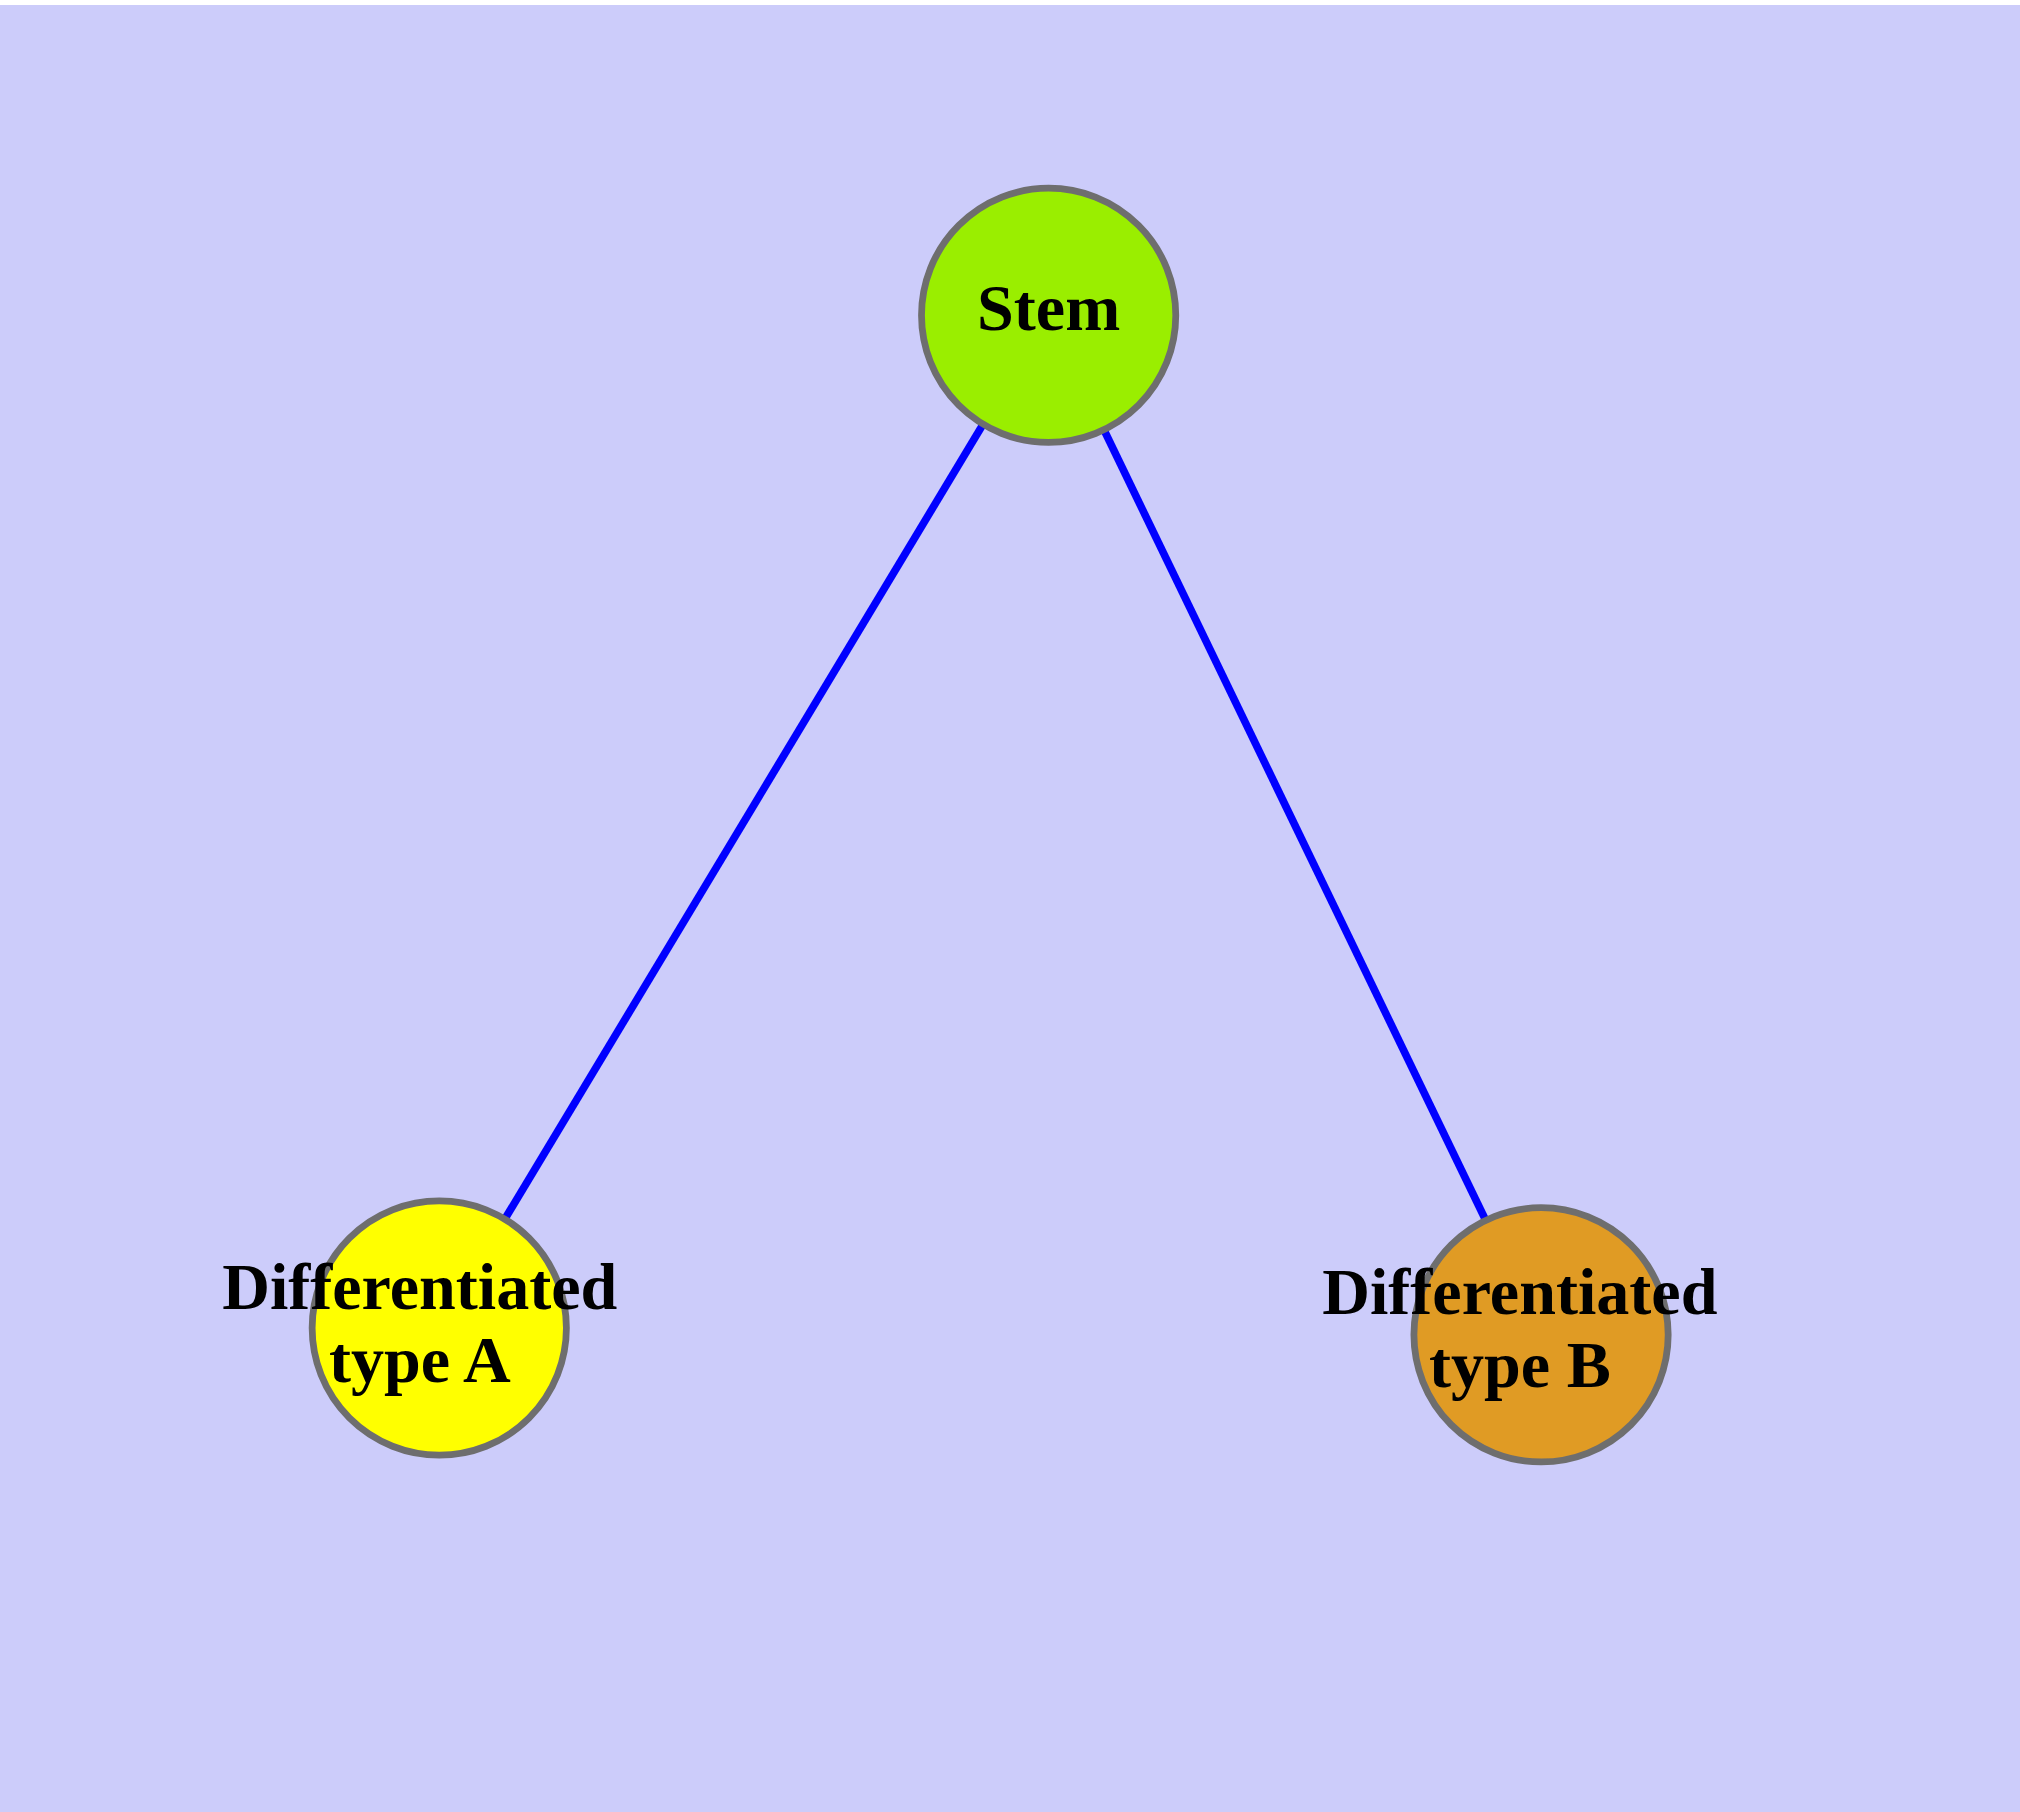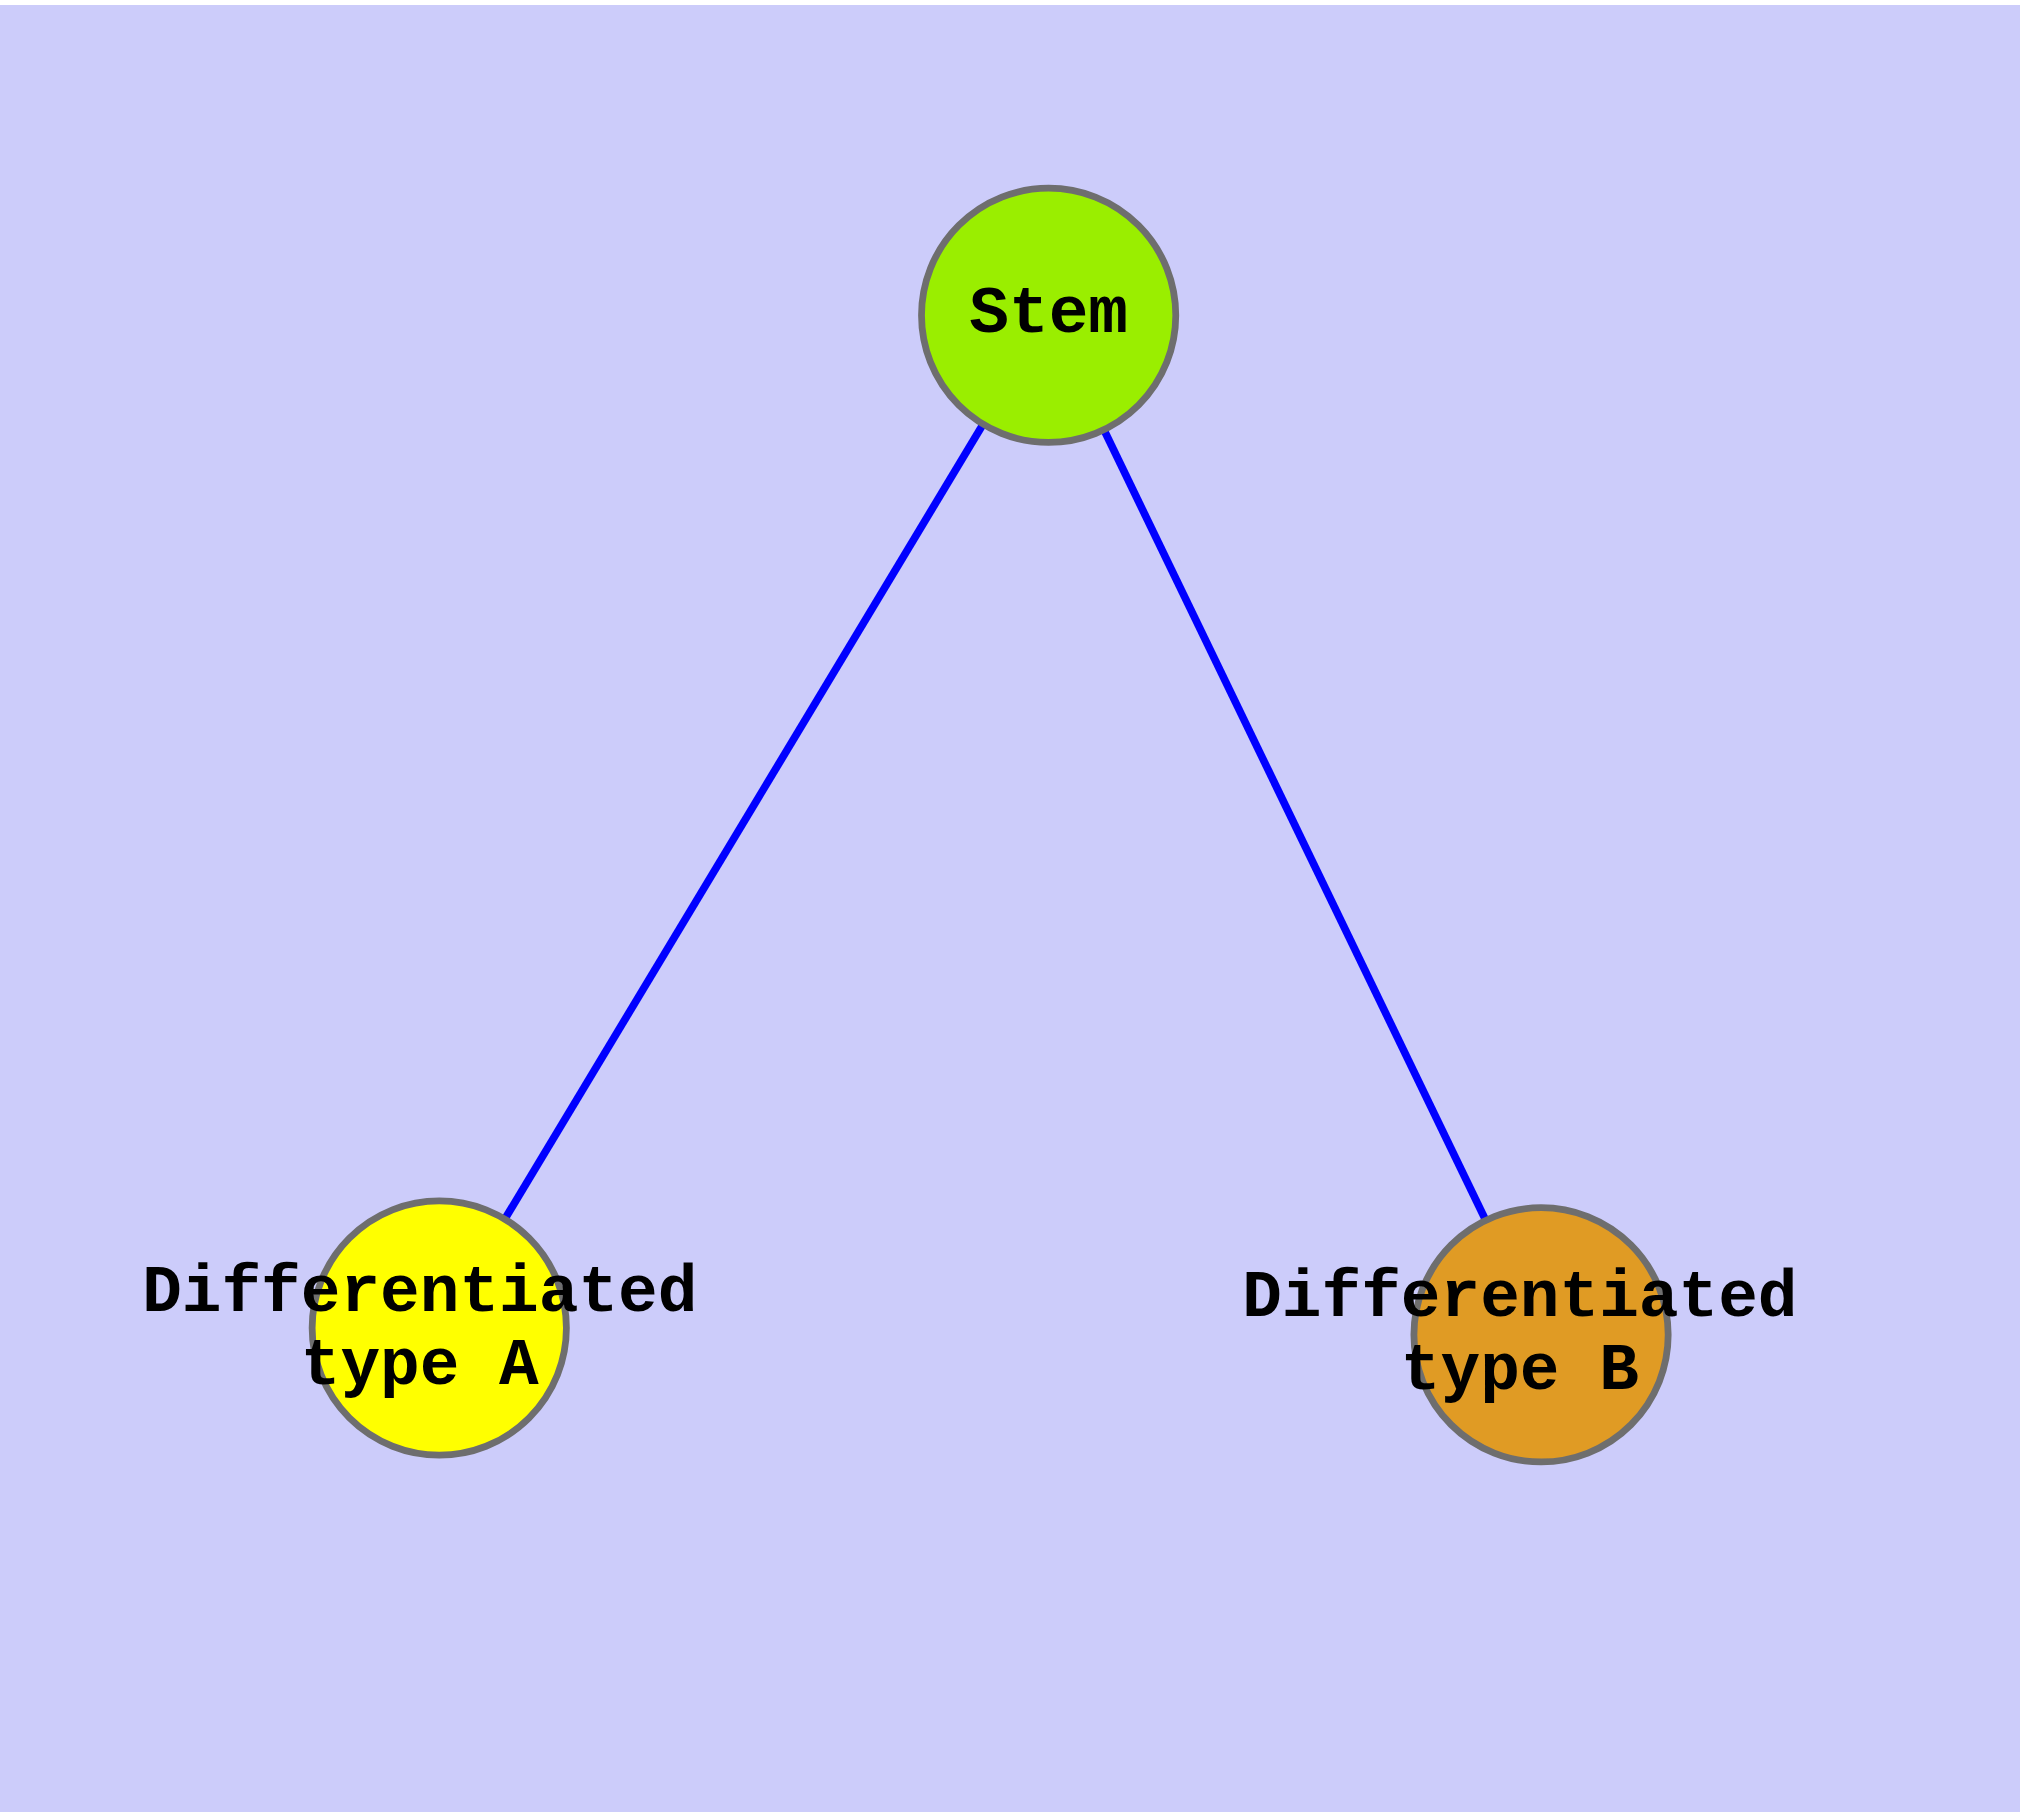--- a/index.html
+++ b/index.html
@@ -5,21 +5,21 @@
   html, body {
     margin: 0;
     padding: 0;
     background: #ffffff;
   }
   #canvas {
     position: relative;
     width: 2021px;
     height: 1812px;
     overflow: hidden;
-    font-family: Liberation Mono, monospace;
+    font-family: Liberation Serif, serif;
   }
   #bg-rect {
     position: absolute;
     left: 0;
     top: 5.1px;
     width: 2021px;
     height: 1807px;
     background: #ccccfa;
   }
   #graph-svg {

